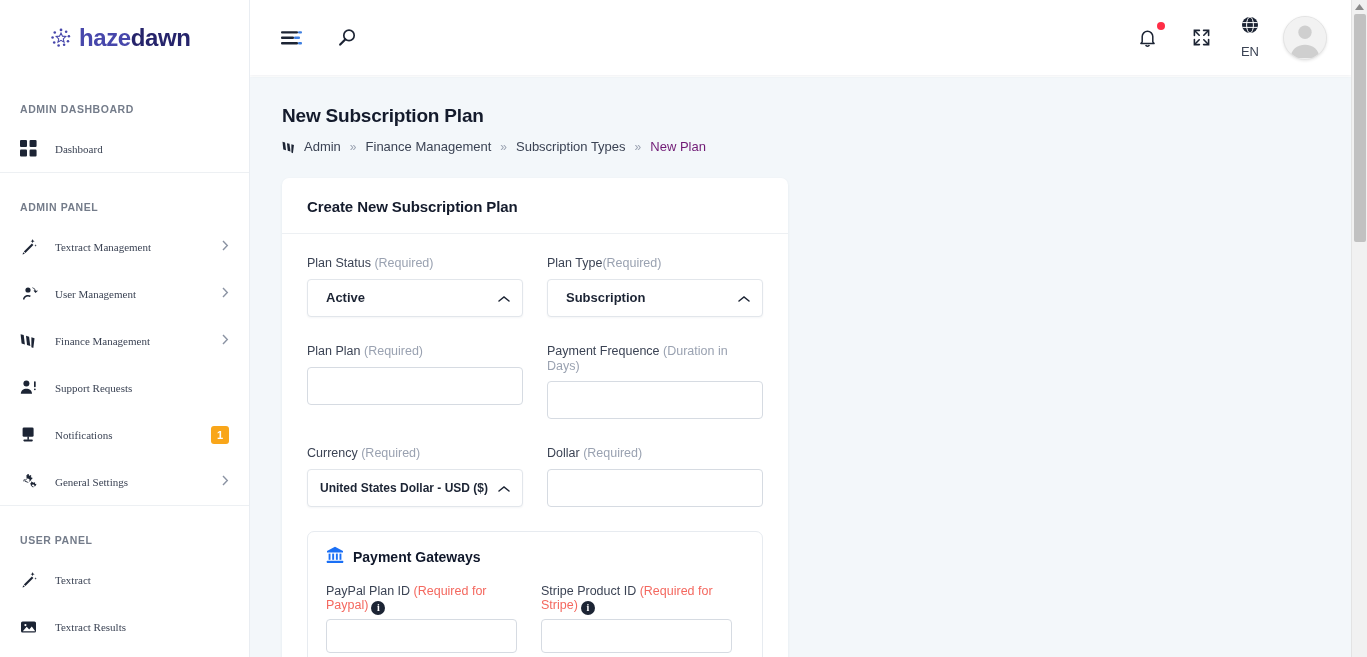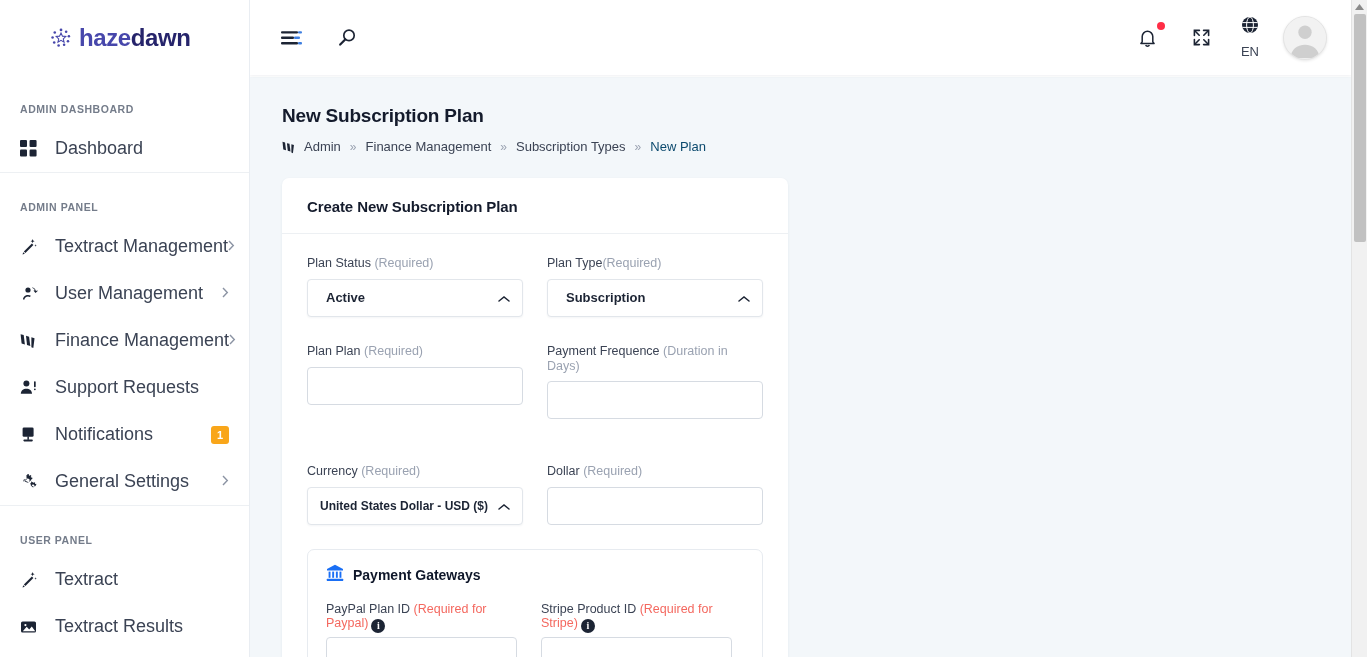--- a/index.html
+++ b/index.html
@@ -46,22 +46,22 @@
     height: 47px; padding: 0 20px 0 20px;
     cursor: pointer; position: relative;
   }
   .nav-ico {
     width: 24px; height: 20px;
     display: flex; align-items: center; justify-content: flex-start;
     color: #1c2434; flex: 0 0 24px;
   }
   .nav-ico svg { display: block; }
   .nav-label {
-    font-size: 18px; color: #3b4354;
-    margin-left: 11px; white-space: nowrap; flex: 1 1 auto;
+    font-size: 11px; color: #3b4354;
+    margin-left: 11px; white-space: nowrap; flex: 1 1 auto; font-family: Liberation Serif, serif;
   }
   .nav-chevron { color: #8b93a3; font-size: 12px; line-height: 1; }
   .nav-badge {
     background: #f9a61a; color: #ffffff;
     font-size: 11px; font-weight: bold;
     border-radius: 3px; padding: 2px 6px; line-height: 14px;
     min-width: 18px; text-align: center;
   }
 
   
@@ -111,21 +111,21 @@
   .page-title {
     font-size: 19px; font-weight: bold; color: #141b2c;
     letter-spacing: -0.2px;
   }
   .breadcrumb {
     display: flex; align-items: center;
     margin-top: 12px; font-size: 13px; color: #3b4354;
   }
   .bc-ico { margin-right: 8px; display: flex; align-items: center; }
   .bc-item { color: #3b4354; cursor: pointer; white-space: nowrap; }
-  .bc-item.active { color: #0c4a6e; }
+  .bc-item.active { color: #701a75; }
   .bc-sep { color: #9aa2b1; margin: 0 9px; font-size: 12px; }
 
   
   .card {
     margin-top: 24px;
     width: 506px;
     background: #ffffff;
     border-radius: 7px;
     box-shadow: 0 1px 3px rgba(30,50,90,0.07);
   }
@@ -503,21 +503,21 @@
             <div class="flabel"><span>Plan Plan </span><span class="req">(Required)</span></div>
             <input class="input" type="text" placeholder="" style="">
           </div>
 
           <div class="field">
             <div class="flabel"><span>Payment Frequence </span><span class="req">(Duration in Days)</span></div>
             <input class="input" type="text" placeholder="" style="">
           </div>
         </div>
 
-        <div class="row" style="margin-top:32px;justify-content:space-between;">
+        <div class="row" style="margin-top:14px;justify-content:space-between;">
           <div class="field">
             <div class="flabel"><span>Currency </span><span class="req">(Required)</span></div>
             <div class="select" style="padding-left:12px;">
               <span class="select-val small">United States Dollar - USD ($)</span>
               <span class="caret">
                 <svg width="12" height="8" viewBox="0 0 12 8" fill="none" stroke="#1c2434" stroke-width="1.5" stroke-linecap="round">
                     <path d="M1 6l5-4 5 4"></path>
                   </svg>
               </span>
             </div>

